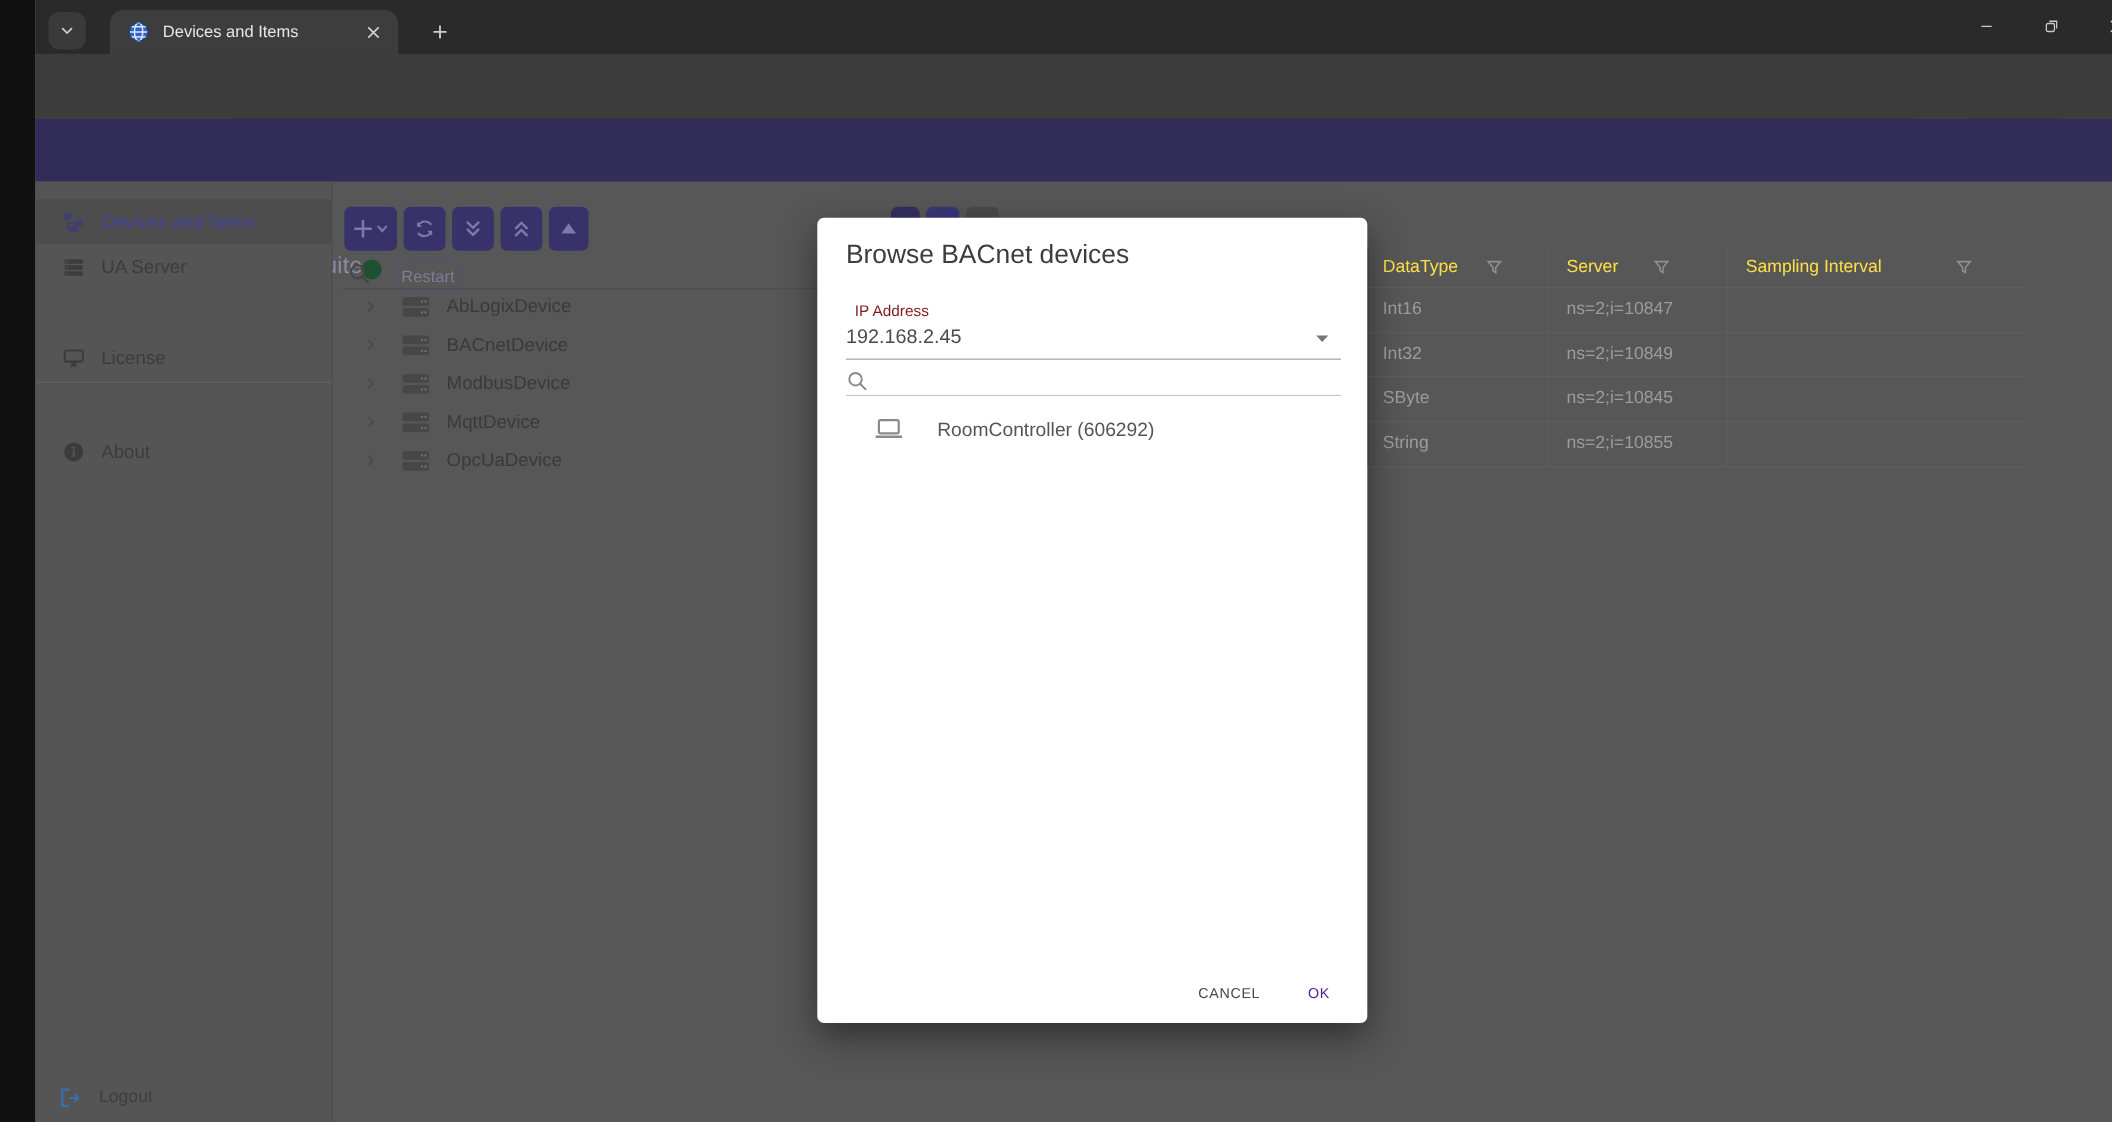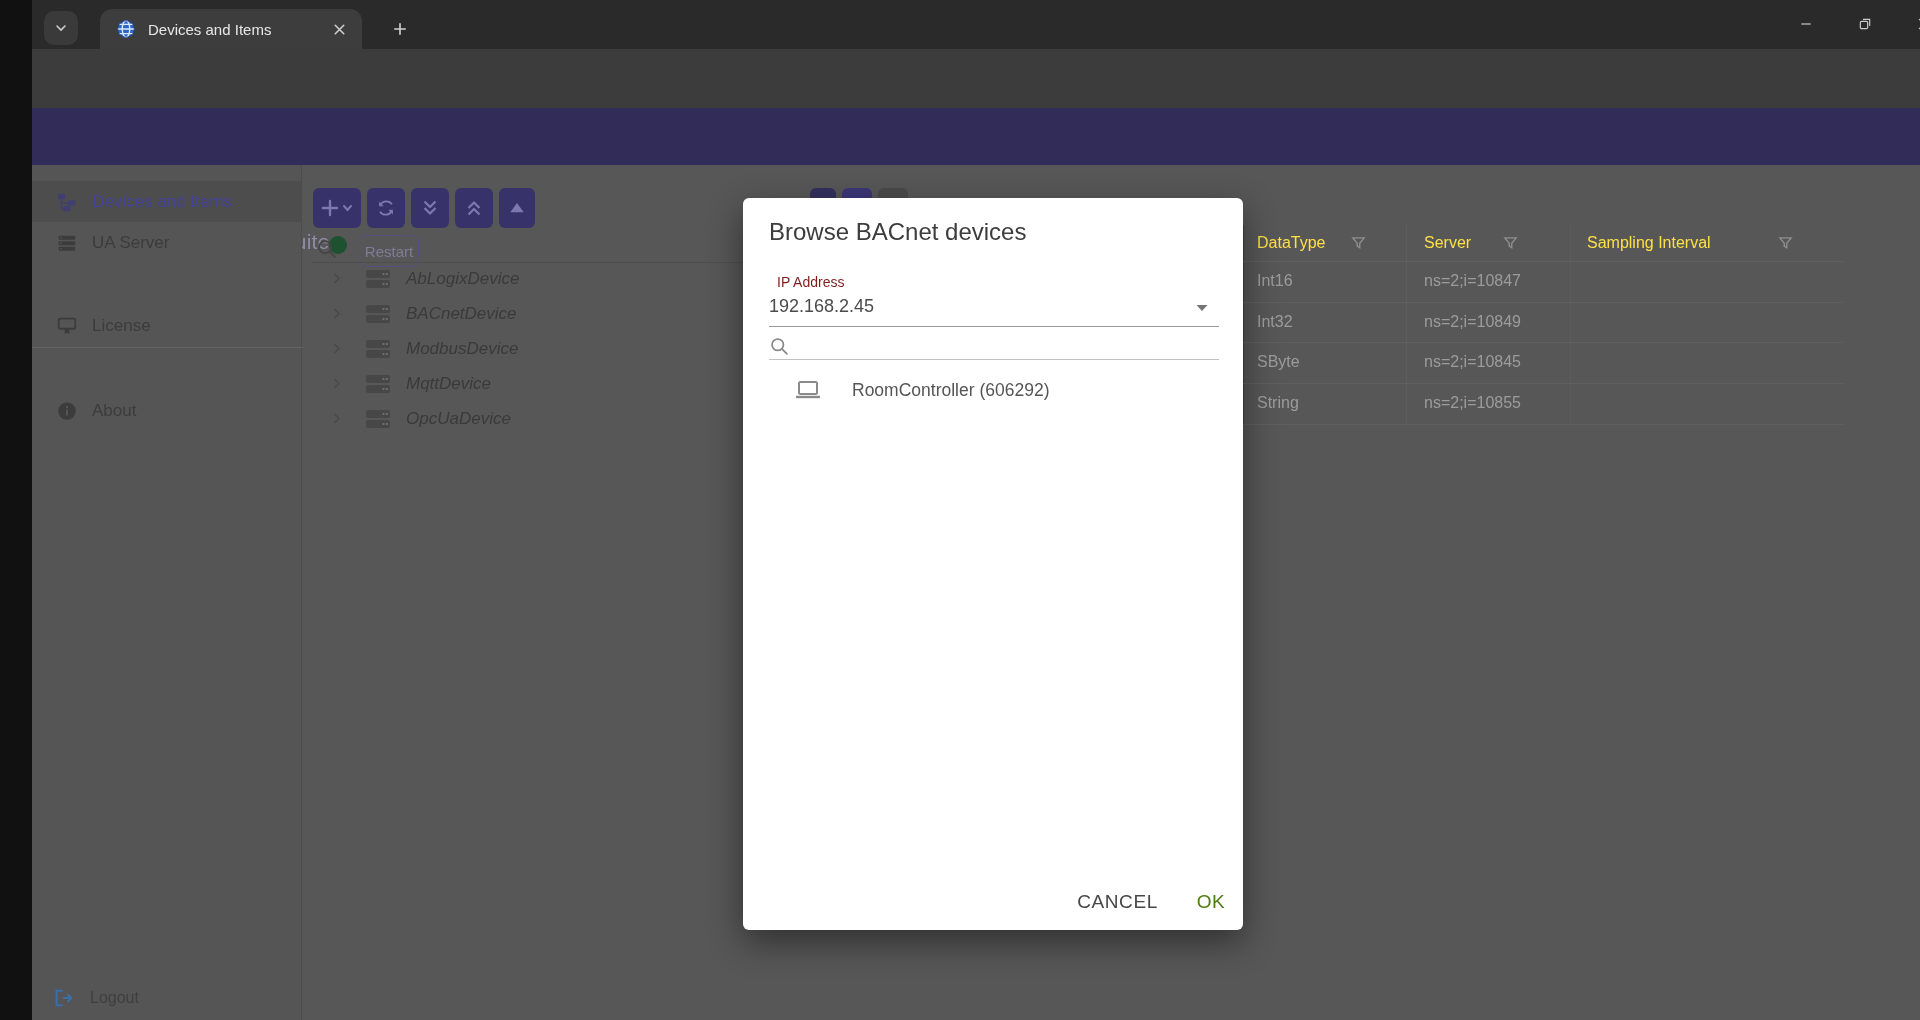--- a/index.html
+++ b/index.html
@@ -44,21 +44,21 @@
   #logout .lb{margin-left:16px;font-size:16px;color:#3f3f3f;}
 
   
   .toolbtn{top:188px;height:40px;border-radius:6px;background:#37336a;color:#7d78b0;
            display:flex;align-items:center;justify-content:center;}
   #tree-search-underline{left:280px;top:262px;width:925px;height:1px;background:#4e4e4e;}
   #tree-search-icon{left:284px;top:238px;color:#454545;}
   .tree-row{left:283px;width:430px;height:35px;display:flex;align-items:center;color:#3a3a3a;}
   .tree-row .chev{color:#4a4a4a;margin-left:14px;}
   .tree-row .srv{margin-left:20px;}
-  .tree-row .lb{margin-left:14px;font-size:17px;font-style:italic;}
+  .tree-row .lb{margin-left:14px;font-size:17px;}
 
   
   .peek{top:188px;height:36px;border-radius:6px;}
 
   
   #tbl-left-border{left:1210px;top:225px;width:2px;height:200px;background:#414141;}
   .colline{top:225px;width:1px;height:200px;background:#5d5d5d;}
   .th{top:225px;height:36px;display:flex;align-items:center;color:#fde047;font-size:16px;}
   .funnel{top:235px;color:#8f8f8f;}
   .rowline{left:1211px;width:600px;height:1px;background:#5f5f5f;}
@@ -73,23 +73,23 @@
   #dlg-caret{left:452px;top:105px;color:#757575;}
   #dlg-ip-underline{left:26px;top:128px;width:450px;height:1px;background:#999999;}
   #dlg-search{left:26px;top:136px;width:450px;height:24px;display:flex;align-items:center;color:#8a8a8a;}
   #dlg-search input{border:0;outline:0;background:transparent;flex:1;margin-left:8px;font-size:16px;
                     font-family:"Liberation Sans",sans-serif;color:#444;}
   #dlg-search-underline{left:26px;top:161px;width:450px;height:1px;background:#c2c2c2;}
   #dlg-device{left:26px;top:170px;width:450px;height:44px;display:flex;align-items:center;color:#8a8a8a;}
   #dlg-device .lb{margin-left:30px;font-size:17.5px;color:#555555;}
   #dlg-device .ic{margin-left:25px;}
   .dlg-btn{top:686px;height:36px;display:flex;align-items:center;justify-content:center;
-           font-size:19px;letter-spacing:.6px;border-radius:4px;}
+           font-size:13px;letter-spacing:.6px;border-radius:4px;}
   #dlg-cancel{left:322px;width:105px;color:#474747;}
-  #dlg-ok{left:444px;width:48px;color:#4d7c0f;}
+  #dlg-ok{left:432px;width:48px;color:#4c1d95;}
 </style>
 </head>
 <body>
 
 <div id="stage">
 
   <div class="abs" id="tabstrip">
     <div class="abs" id="tab-search">
       <svg width="16" height="16" viewBox="0 0 24 24">
           <path d="M6 9l6 6 6-6" fill="none" stroke="currentColor" stroke-width="2.4" stroke-linecap="round"></path>

